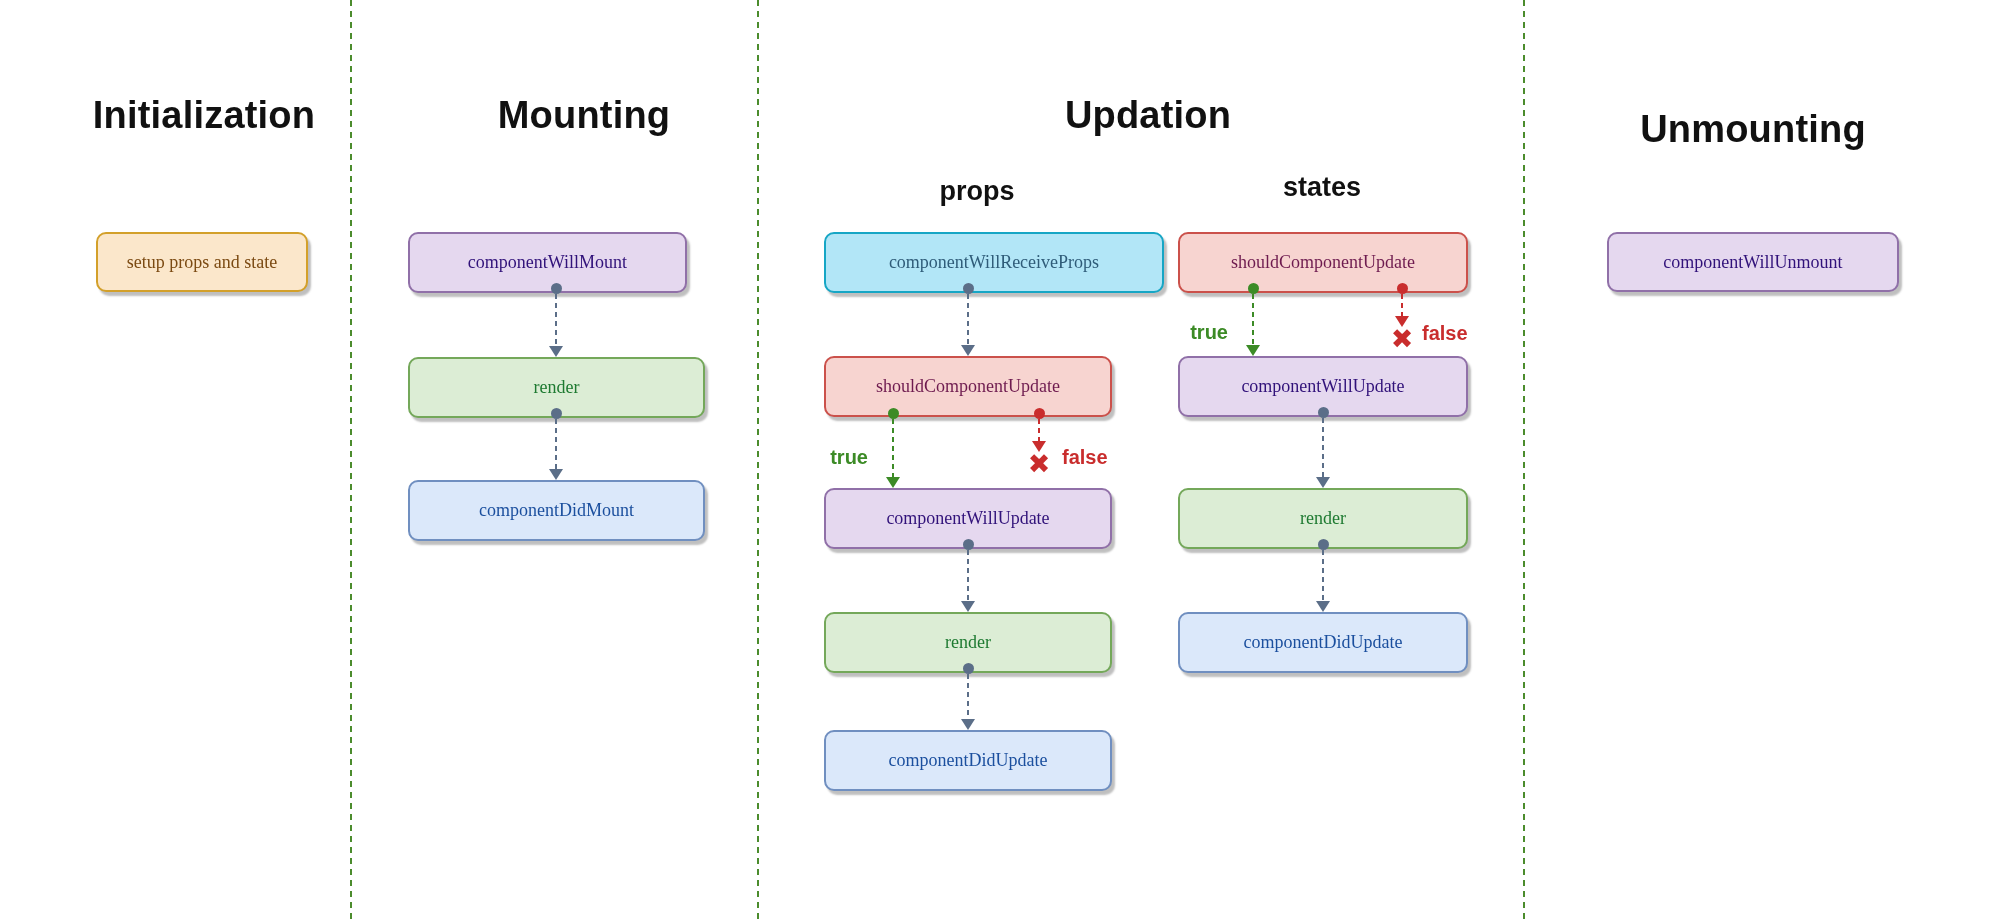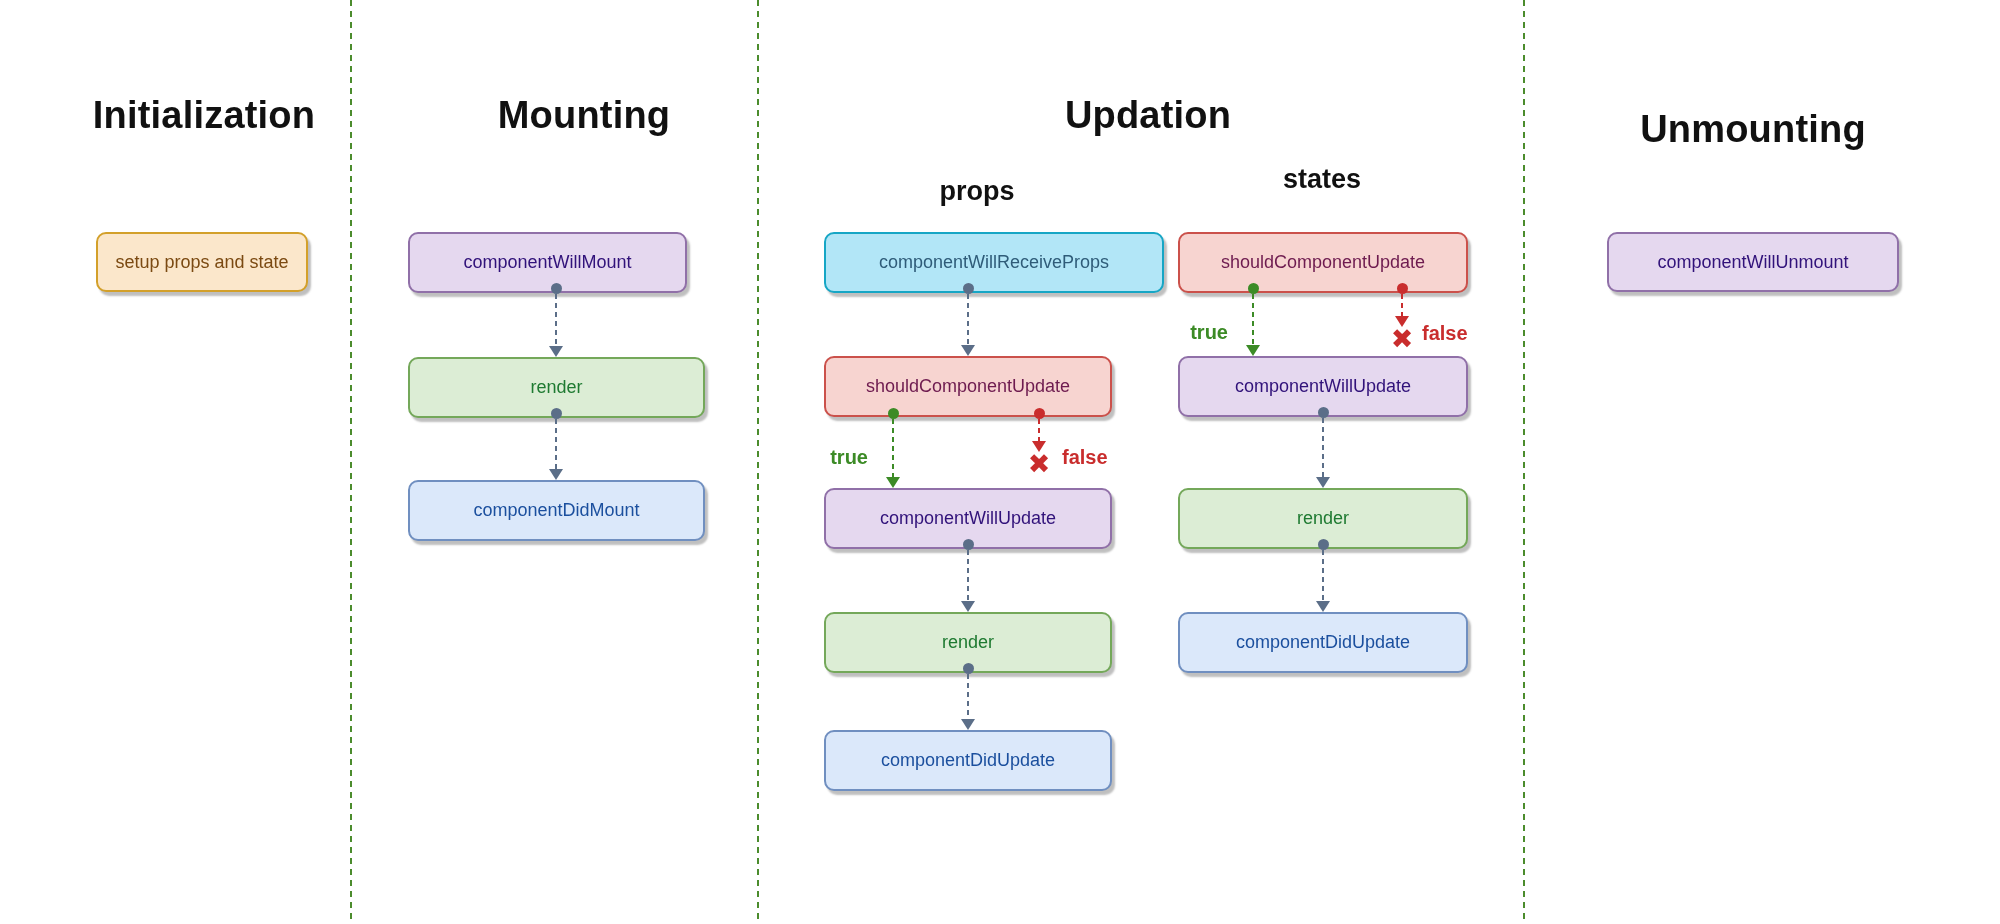--- a/index.html
+++ b/index.html
@@ -19,21 +19,21 @@
   .divider{position:absolute;top:0;height:924px;width:2px;
     background:repeating-linear-gradient(to bottom,var(--divider) 0 6px,transparent 6px 11px);}
 
   .section-title{position:absolute;transform:translateX(-50%);font-size:38px;font-weight:bold;
     color:var(--title);white-space:nowrap;letter-spacing:.2px;}
   .subtitle{position:absolute;transform:translateX(-50%);font-size:27px;font-weight:bold;
     color:var(--title);white-space:nowrap;}
 
   .node{position:absolute;height:61px;box-sizing:border-box;border-radius:10px;border:2px solid;
     display:flex;align-items:center;justify-content:center;font-size:18px;white-space:nowrap;
-    box-shadow:3px 4px 2px rgba(0,0,0,.25);}
+    box-shadow:3px 4px 2px rgba(0,0,0,.25);font-family:Liberation Serif, serif;}
   .orange{background:var(--orange-fill);border-color:var(--orange-border);color:var(--orange-text);}
   .purple{background:var(--purple-fill);border-color:var(--purple-border);color:var(--purple-text);}
   .green {background:var(--green-fill); border-color:var(--green-border); color:var(--green-text);}
   .blue  {background:var(--blue-fill);  border-color:var(--blue-border);  color:var(--blue-text);}
   .cyan  {background:var(--cyan-fill);  border-color:var(--cyan-border);  color:var(--cyan-text);}
   .red   {background:var(--red-fill);   border-color:var(--red-border);   color:var(--red-text);}
 
   .varrow{position:absolute;width:22px;display:flex;flex-direction:column;align-items:center;
     transform:translateX(-50%);}
   .varrow .dot{flex:none;width:11px;height:11px;border-radius:50%;background:var(--c);margin-top:-5px;}
@@ -59,21 +59,21 @@
   <div class="divider" style="left:350px"></div>
   <div class="divider" style="left:757px"></div>
   <div class="divider" style="left:1523px"></div>
 
   <div class="section-title" style="left:204px;top:94px">Initialization</div>
   <div class="section-title" style="left:584px;top:94px">Mounting</div>
   <div class="section-title" style="left:1148px;top:94px">Updation</div>
   <div class="section-title" style="left:1753px;top:108px">Unmounting</div>
 
   <div class="subtitle" style="left:977px;top:176px">props</div>
-  <div class="subtitle" style="left:1322px;top:164px">states</div>
+  <div class="subtitle" style="left:1322px;top:172px">states</div>
 
   <div class="node orange" style="left:96px;top:232px;width:212px;height:60px">
     <span>setup props and state</span>
   </div>
 
   <div class="node purple" style="left:408px;top:232px;width:279px">
     <span>componentWillMount</span>
   </div>
   <div class="varrow gray" style="left:556px;top:288px;height:69px">
     <span class="dot"></span>

